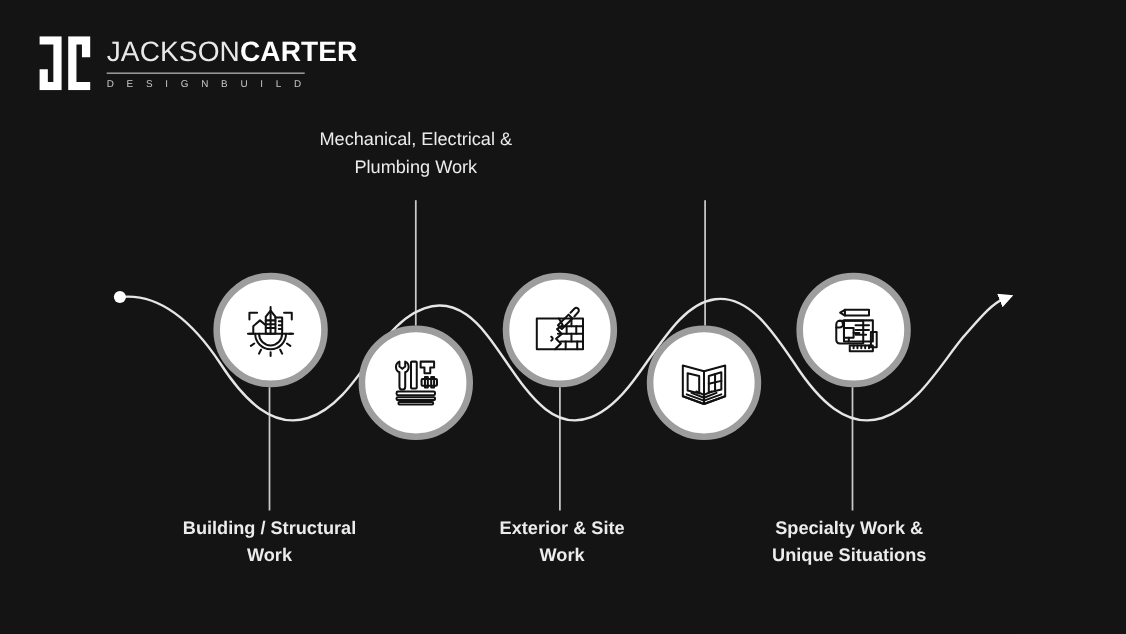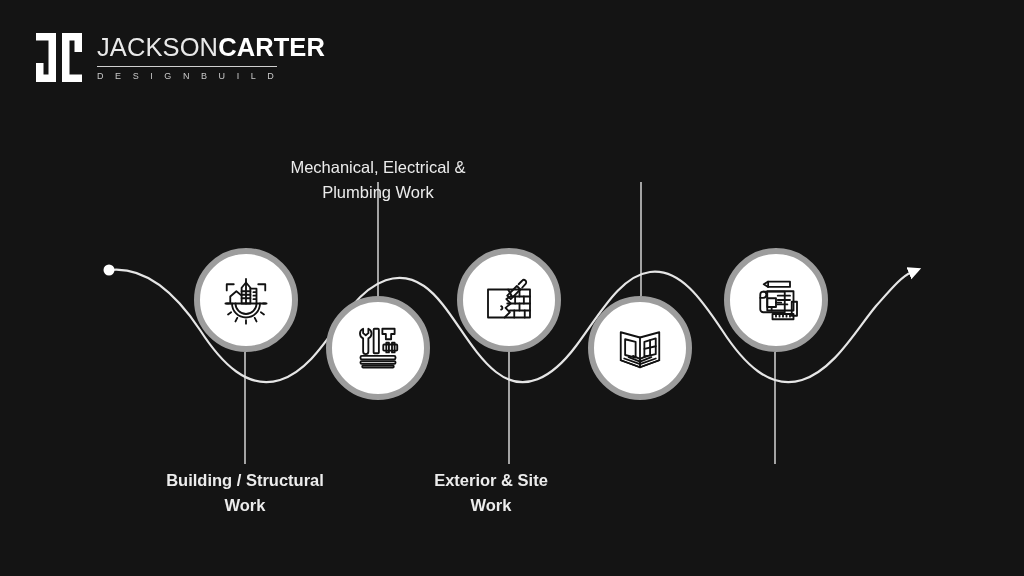--- a/index.html
+++ b/index.html
@@ -108,25 +108,25 @@
   
   .label {
     position: absolute;
     color: #ececec;
     font-size: 16.5px;
     font-weight: 400;
     line-height: 25px;
     text-align: center;
     white-space: pre-line;
   }
-  .label-top    { top: 115px; margin-top: 40px; }
+  .label-top    { top: 115px; }
   .label-bottom { top: 468px; font-weight: bold; }
   .l1 { left: 143px; width: 204px; }
   .l2 { left: 272px; width: 212px; }
-  .l3 { left: 386px; width: 210px; }
+  .l3 { left: 406px; width: 210px; }
   .l4 { left: 541px; width: 204px; }
   .l5 { left: 672px; width: 200px; }
 </style>
 </head>
 <body>
 
 <div id="stage">
 
   <div id="logo">
     <svg id="logo-mark" viewBox="0 0 50 49">
@@ -294,14 +294,16 @@
   <div class="label label-bottom l1">Building / Structural
 Work</div>
 
   <div class="label label-top l2">Mechanical, Electrical &amp;
 Plumbing Work</div>
 
   <div class="label label-bottom l3">Exterior &amp; Site
 Work</div>
 
 
+  <div class="label label-bottom l5">Specialty Work &amp;
+Unique Situations</div>
 
 </div>
 
 </body></html>

